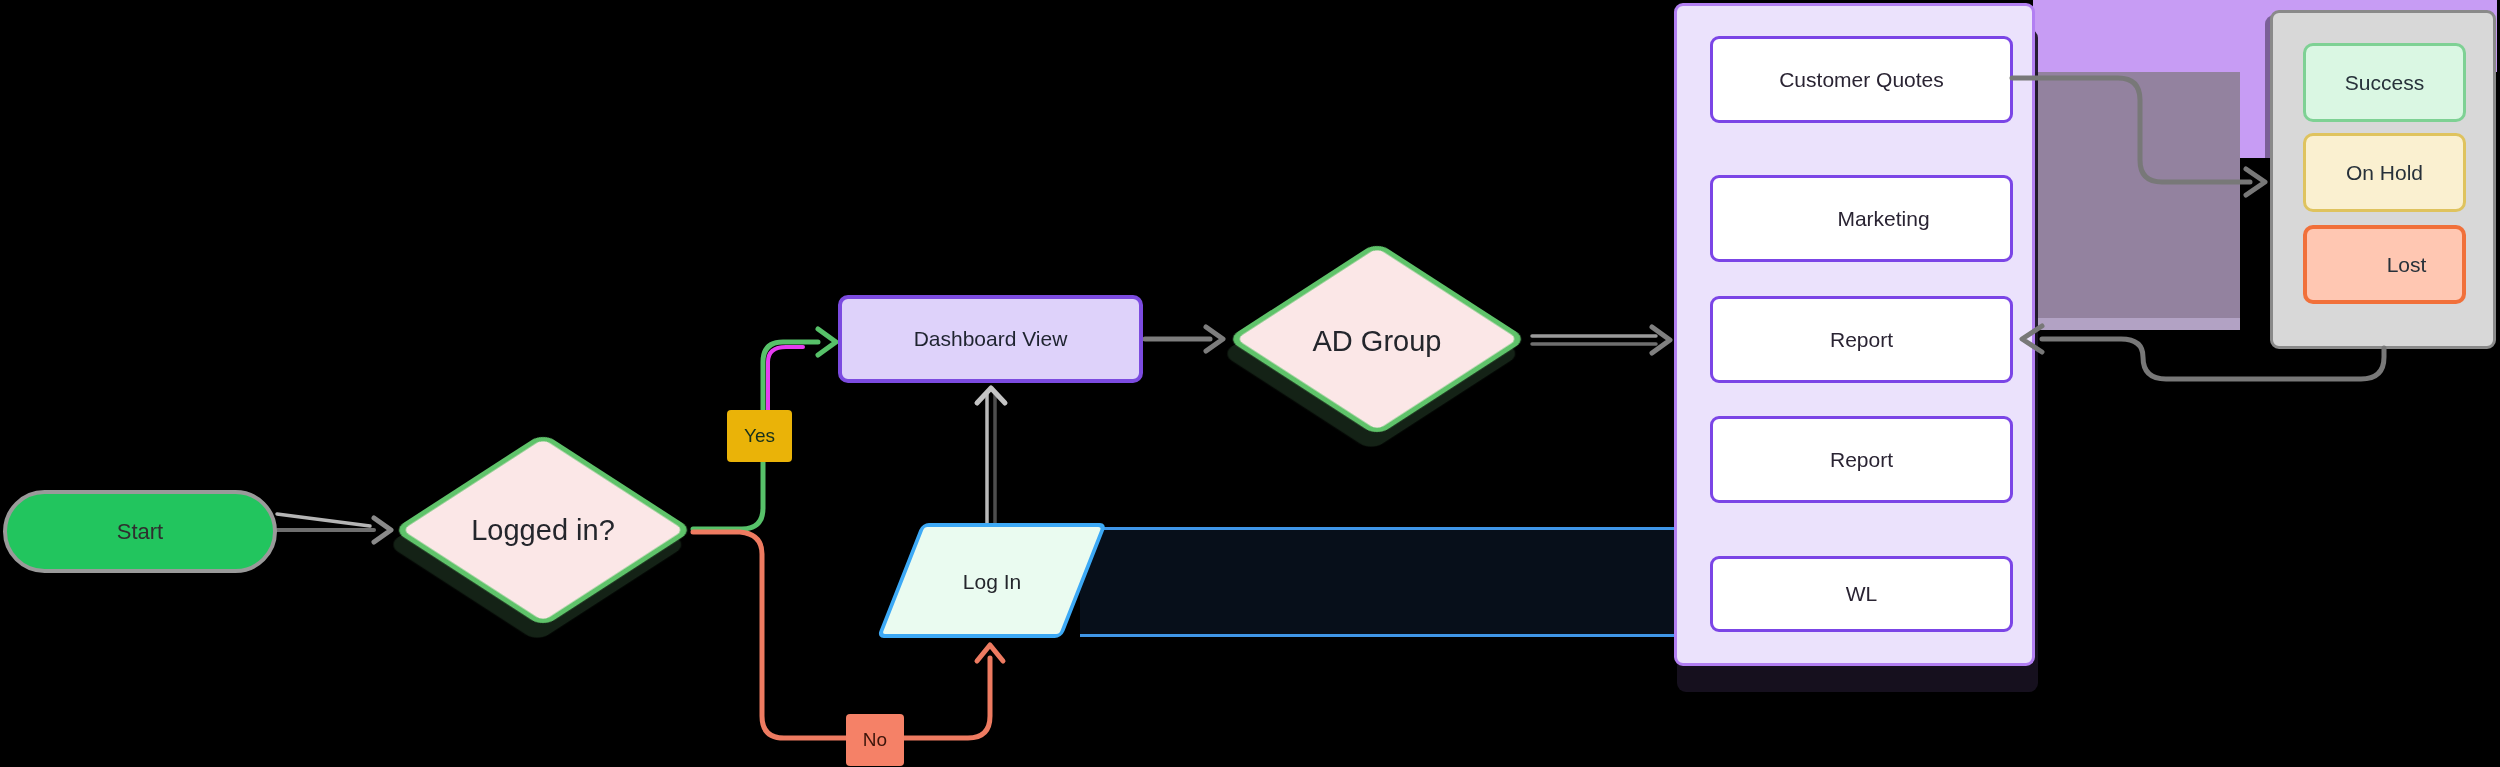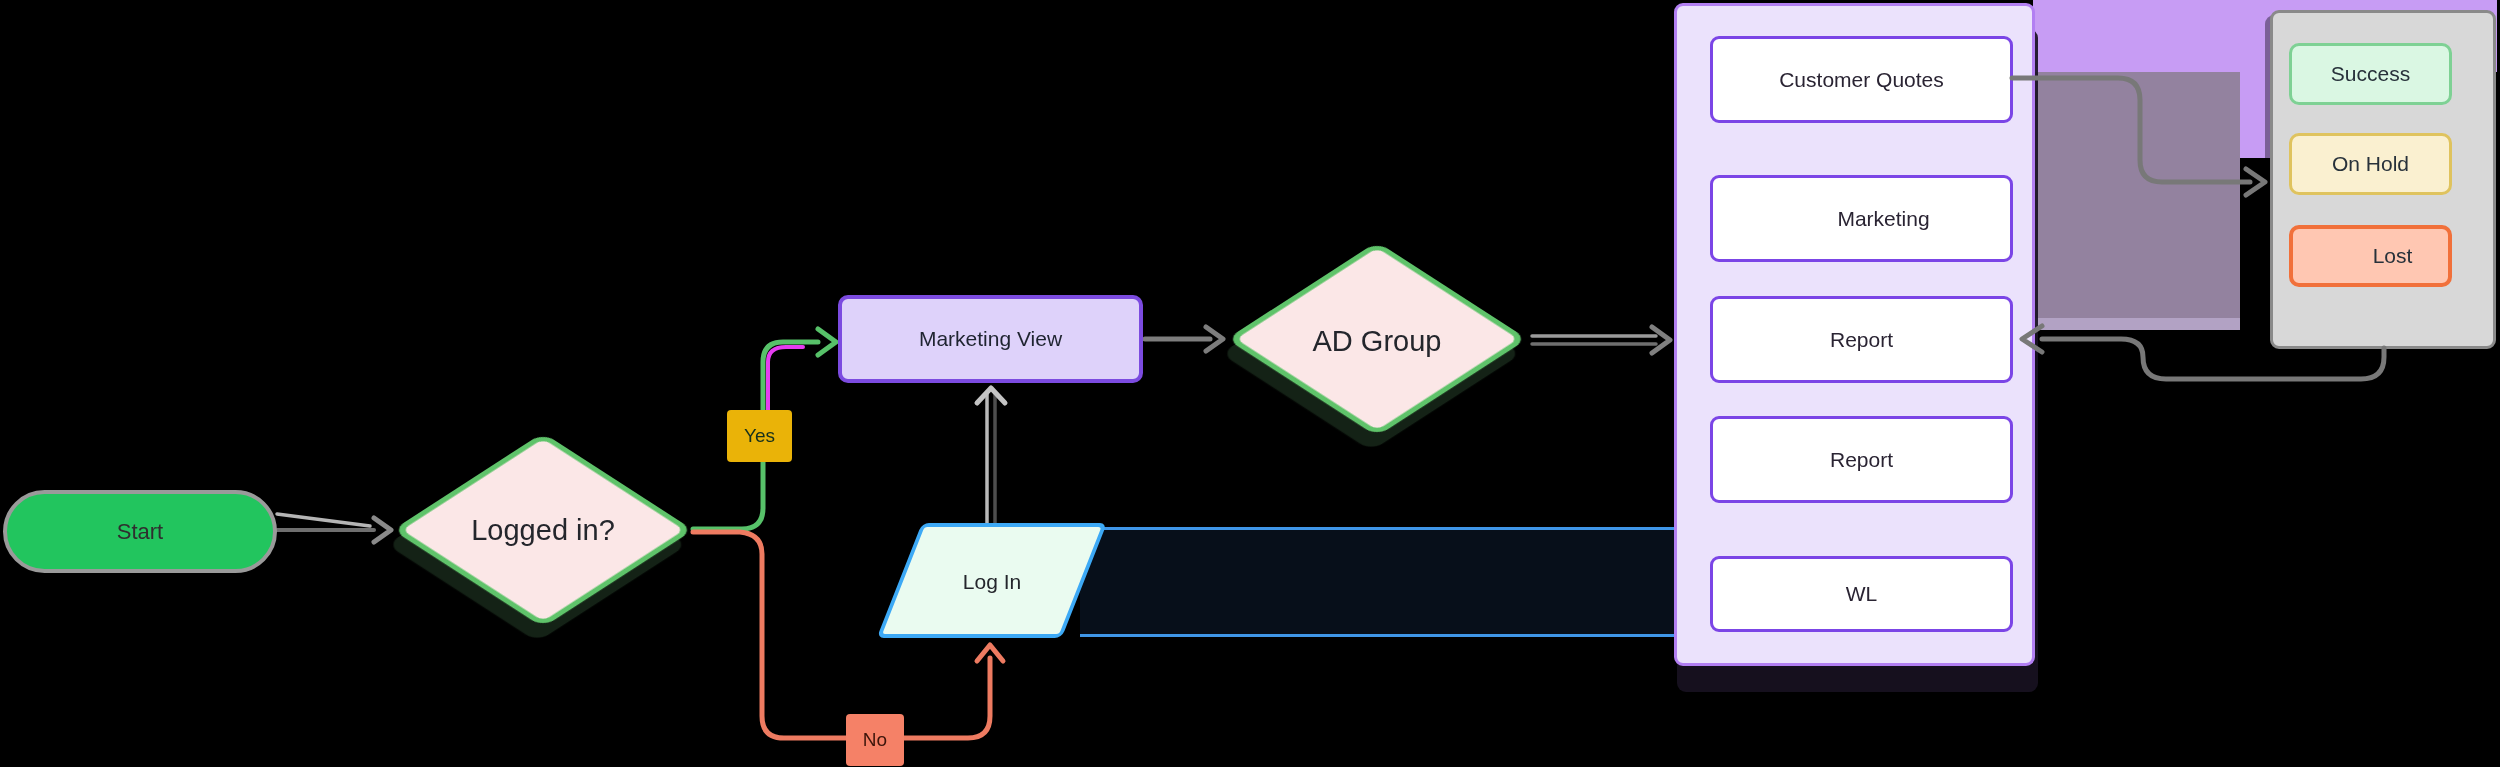--- a/index.html
+++ b/index.html
@@ -13,21 +13,21 @@
   .rect-b-strip{background:#b2a2c4;}
   .blue-rect{border-top:3px solid #3f96e8;border-bottom:3px solid #3f96e8;background:rgba(25,55,95,.28);}
   
   .purple-container{left:1674px;top:3px;width:361px;height:663px;background:#ebe2fc;
     border:3px solid #b27ff2;border-radius:9px;box-shadow:3px 26px 0 rgba(24,17,33,.92);box-sizing:border-box;}
   .cat-box{position:absolute;left:33px;width:303px;height:87px;background:#ffffff;border:3px solid #7b45e6;
     border-radius:9px;box-sizing:border-box;display:flex;align-items:center;justify-content:center;
     font-size:21px;color:#2a2433;}
   .gray-container{left:2270px;top:10px;width:226px;height:339px;background:#d8d8d8;
     border:3px solid #8a8a8a;border-radius:9px;box-shadow:-5px 5px 0 rgba(0,0,0,.38);box-sizing:border-box;}
-  .out-box{position:absolute;left:16px;width:163px;height:62px;border-radius:10px;box-sizing:border-box;
+  .out-box{position:absolute;left:30px;width:163px;height:79px;border-radius:10px;box-sizing:border-box;
     display:flex;align-items:center;justify-content:center;font-size:21px;color:#27313a;}
   .out-success{background:#daf7e3;border:3px solid #7ed194;}
   .out-onhold{background:#faf0d0;border:3px solid #dfc35e;}
   .out-lost{background:#ffc7b2;border:4px solid #f1703a;}
   
   .node-label{position:absolute;display:flex;align-items:center;justify-content:center;
     font-size:29px;color:#24262c;pointer-events:none;}
   .start-capsule{left:3px;top:490px;width:274px;height:83px;background:#22c55e;border:4px solid #9a9a9a;
     border-radius:42px;box-sizing:border-box;display:flex;align-items:center;justify-content:center;font-size:22px;color:#2f2f2f;}
   .diamond-shape{position:absolute;width:160px;height:160px;background:#fbe7e7;border:5px solid #5fc36a;
@@ -145,21 +145,21 @@
     <div class="node-label" style="left:433px;top:500px;width:220px;height:60px;">Logged in?</div>
 
     <div class="edge-label yes-label">
       <span>Yes</span>
     </div>
     <div class="edge-label no-label">
       <span>No</span>
     </div>
 
     <div class="rect-node" style="left:838px;top:295px;width:305px;height:88px;">
-      <span>Marketing View</span>
+      <span>Dashboard View</span>
     </div>
 
     <div class="para"></div>
     <div class="para-label">Log In</div>
 
     <div class="diamond-shape" style="left:1297px;top:259px;transform:scale(1.33,0.86) rotate(45deg);"></div>
     <div class="node-label" style="left:1267px;top:311px;width:220px;height:60px;">AD Group</div>
   </div>
 
 </div>

